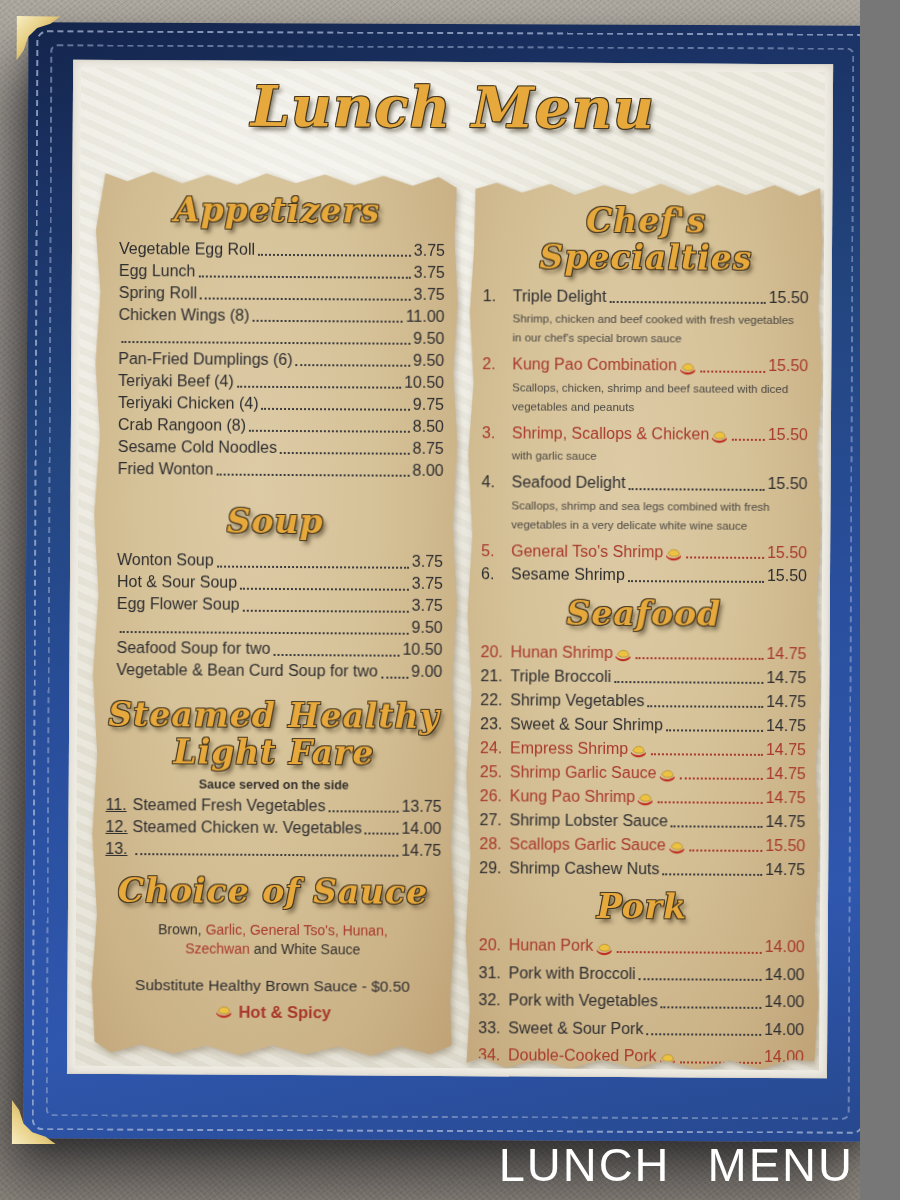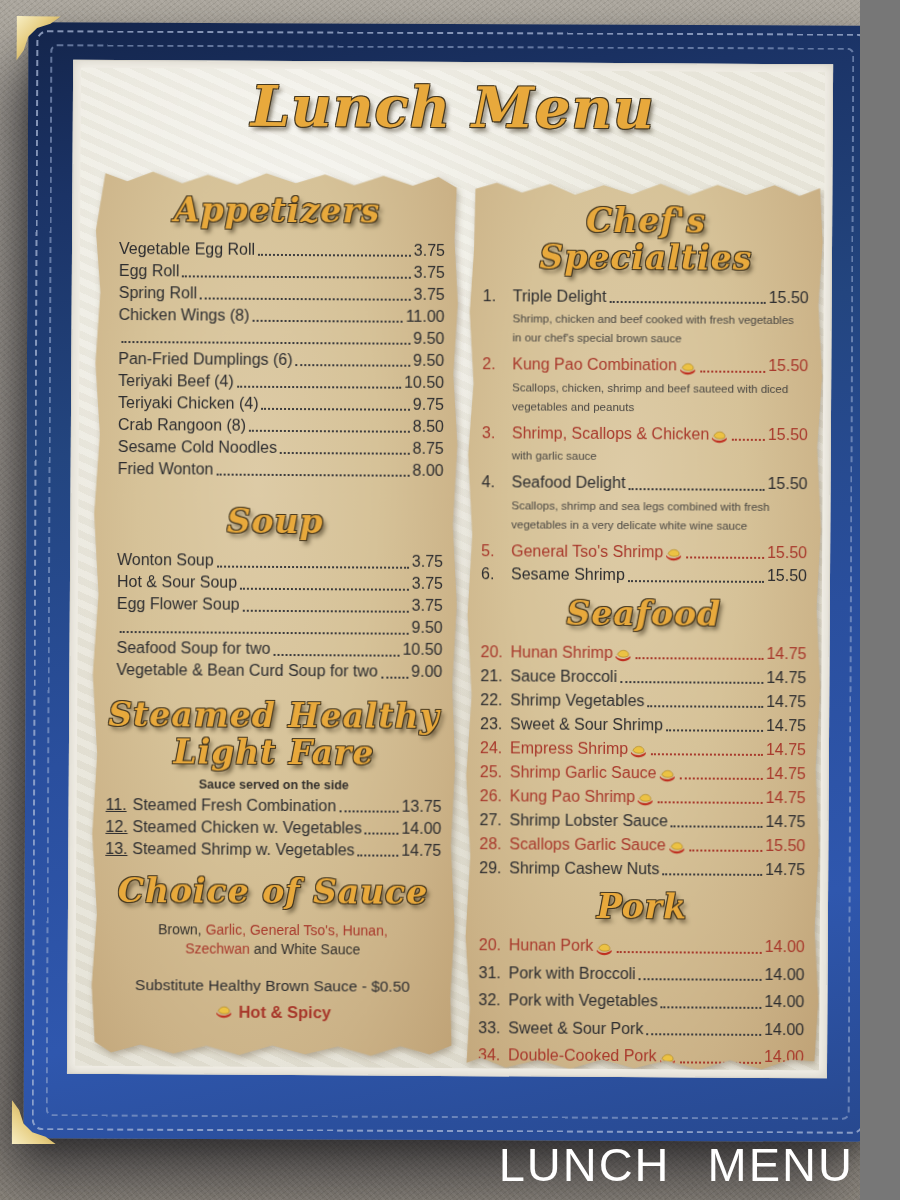--- a/index.html
+++ b/index.html
@@ -96,21 +96,21 @@
               <section>
                 <h2 class="heading script">
                   <div class="hline">Appetizers</div>
                 </h2>
                 <div class="row plain">
                   <span class="iname">Vegetable Egg Roll</span>
                   <span class="dots"></span>
                   <span class="price">3.75</span>
                 </div>
                 <div class="row plain">
-                  <span class="iname">Egg Roll</span>
+                  <span class="iname">Egg Lunch</span>
                   <span class="dots"></span>
                   <span class="price">3.75</span>
                 </div>
                 <div class="row plain">
                   <span class="iname">Spring Roll</span>
                   <span class="dots"></span>
                   <span class="price">3.75</span>
                 </div>
                 <div class="row plain">
                   <span class="iname">Chicken Wings (8)</span>
@@ -187,33 +187,32 @@
                 </div>
               </section>
               <section>
                 <h2 class="heading script">
                   <div class="hline">Steamed Healthy</div>
                   <div class="hline">Light Fare</div>
                 </h2>
                 <div class="subtitle">Sauce served on the side</div>
                 <div class="row">
                   <span class="num">11.</span>
-                  <span class="iname">Steamed Fresh Combination</span>
+                  <span class="iname">Steamed Fresh Vegetables</span>
                   <span class="dots"></span>
                   <span class="price">13.75</span>
                 </div>
                 <div class="row">
                   <span class="num">12.</span>
                   <span class="iname">Steamed Chicken w. Vegetables</span>
                   <span class="dots"></span>
                   <span class="price">14.00</span>
                 </div>
                 <div class="row">
                   <span class="num">13.</span>
-                  <span class="iname">Steamed Shrimp w. Vegetables</span>
                   <span class="dots"></span>
                   <span class="price">14.75</span>
                 </div>
               </section>
               <section>
                 <h2 class="heading script">
                   <div class="hline">Choice of Sauce</div>
                 </h2>
                 <div class="sline"><span>Brown, </span><span class="red-text">Garlic, General Tso's, Hunan,</span></div>
                 <div class="sline"><span class="red-text">Szechwan</span><span> and White Sauce</span></div>
@@ -306,21 +305,21 @@
                     <svg width="17" height="13" viewBox="0 0 17 13">
                       <path d="M3 5.5 C4.5 1.2 9.5 0.3 12.3 2.4 C14.2 3.9 14.6 5.8 13.4 7.2 C9.8 8.8 5.2 8.4 3 5.5 Z" fill="#ecc243" stroke="#a87f1d" stroke-width="0.6"></path>
                       <path d="M1 6.8 C4 10.8 11 11.2 15.5 7.2 C16.6 7.8 16 9.4 13.9 10.8 C9.8 13.4 3.4 12.2 1 8.4 Z" fill="#bf2f20"></path>
                     </svg>
                   </span>
                   <span class="dots"></span>
                   <span class="price">14.75</span>
                 </div>
                 <div class="row">
                   <span class="num">21.</span>
-                  <span class="iname">Sauce Broccoli</span>
+                  <span class="iname">Triple Broccoli</span>
                   <span class="dots"></span>
                   <span class="price">14.75</span>
                 </div>
                 <div class="row">
                   <span class="num">22.</span>
                   <span class="iname">Shrimp Vegetables</span>
                   <span class="dots"></span>
                   <span class="price">14.75</span>
                 </div>
                 <div class="row">

